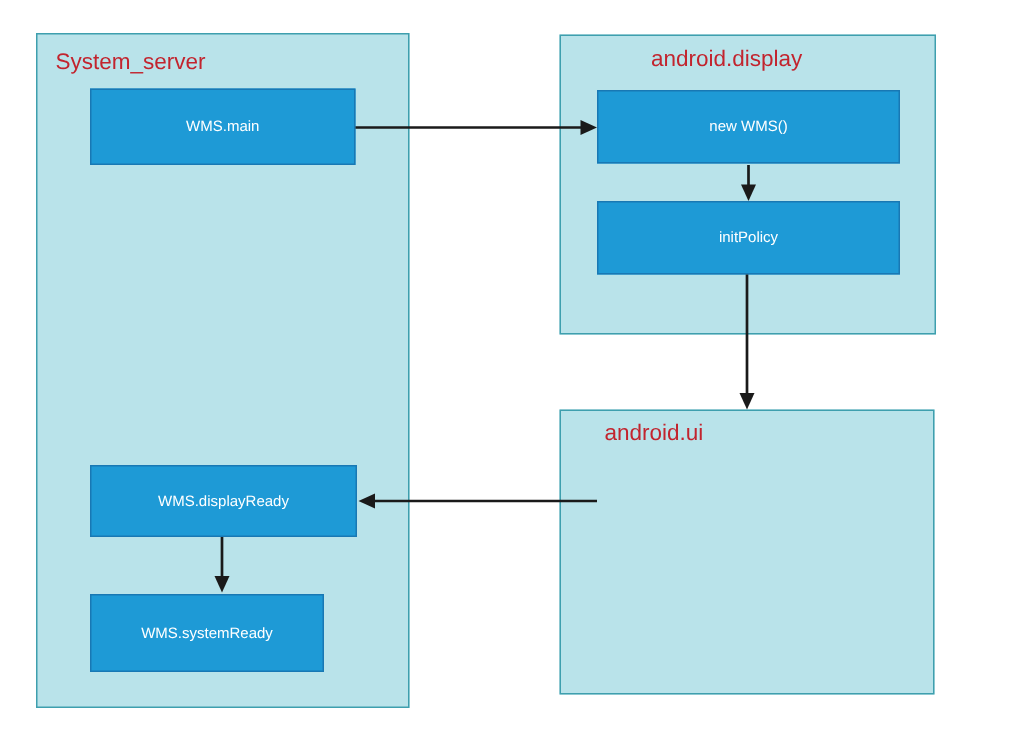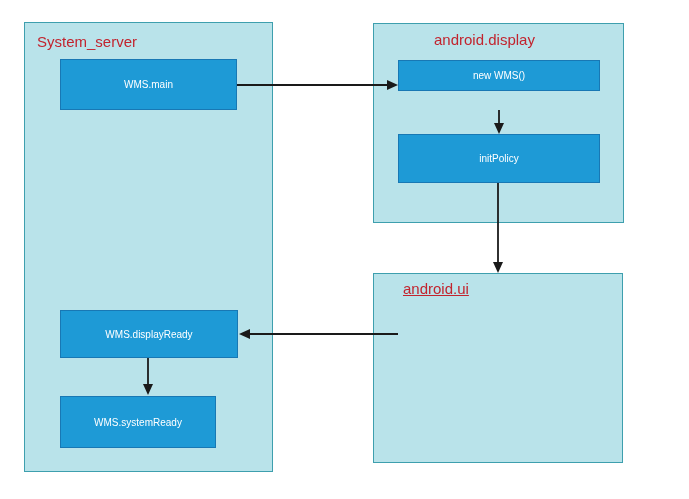--- a/index.html
+++ b/index.html
@@ -25,38 +25,38 @@
 
   .container-title {
     position: absolute;
     color: #c2242e;
     font-size: 15px;
     line-height: 1;
     white-space: nowrap;
   }
   #t-system-server   { left: 37px;  top: 34px; }
   #t-android-display { left: 386px; top: 32px; margin-left: 48px; }
-  #t-android-ui      { left: 403px; top: 281px; text-decoration: underline; }
+  #t-android-ui      { left: 403px; top: 281px; }
 
   .node {
     position: absolute;
     background: #1e9ad6;
     border: 1.5px solid #1878b4;
     box-sizing: border-box;
     color: #ffffff;
     font-size: 10px;
     display: flex;
     align-items: center;
     justify-content: center;
     white-space: nowrap;
   }
   #n-wms-main          { left: 60px;  top: 59px;  width: 177px; height: 51px; }
   #n-wms-display-ready { left: 60px;  top: 310px; width: 178px; height: 48px; text-align: right; }
   #n-wms-system-ready  { left: 60px;  top: 396px; width: 156px; height: 52px; }
-  #n-new-wms           { left: 398px; top: 60px;  width: 202px; height: 31px; }
+  #n-new-wms           { left: 398px; top: 60px;  width: 202px; height: 49px; }
   #n-init-policy       { left: 398px; top: 134px; width: 202px; height: 49px; }
   #n-pwm-init          { left: 398px; top: 308px; width: 202px; height: 51px; }
 
   .arrow-layer {
     position: absolute;
     left: 0; top: 0;
     width: 689px; height: 499px;
     pointer-events: none;
   }
   .arrow-layer line    { stroke: #1a1a1a; stroke-width: 1.8px; }

